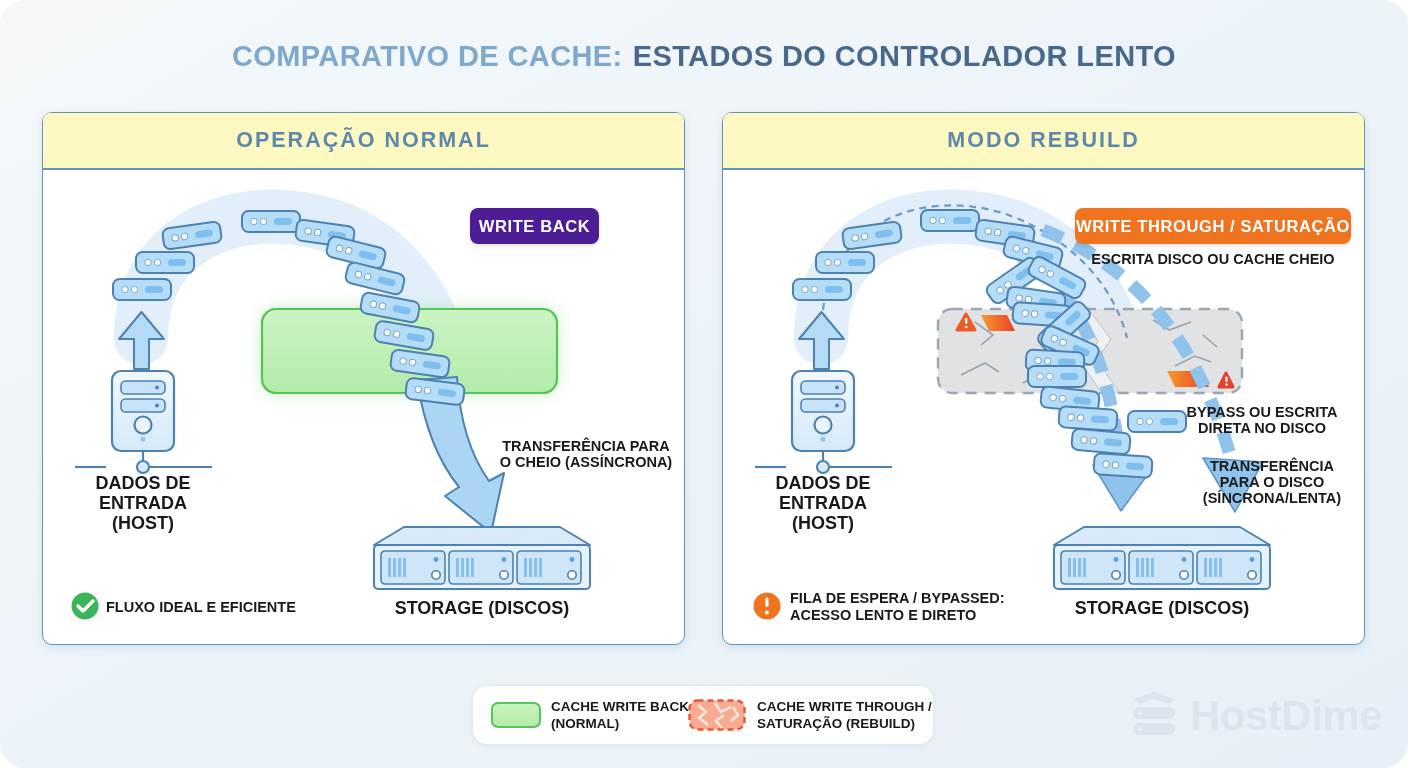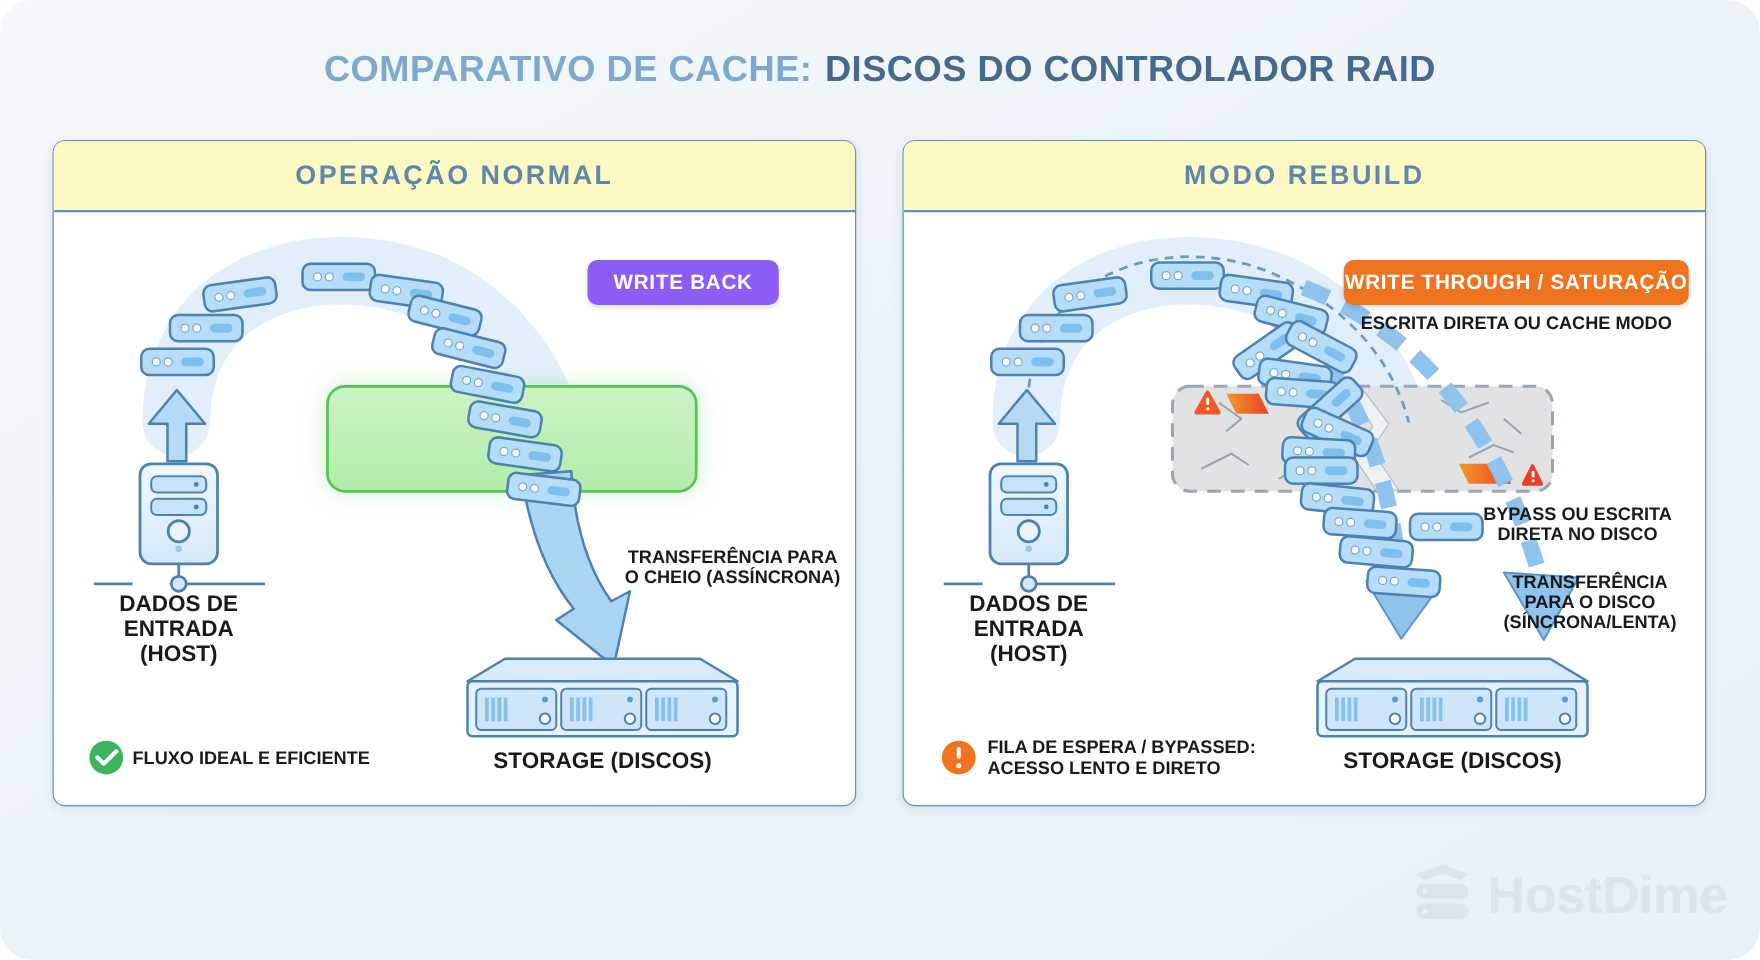--- a/index.html
+++ b/index.html
@@ -22,21 +22,21 @@
                 color:#5d87ab;font-size:21.5px;font-weight:700;letter-spacing:2px;}
   .panel-body{position:absolute;top:57px;left:0;width:639px;height:474px;}
   .diagram{position:absolute;left:0;top:0;}
   
   .lbl{position:absolute;font-weight:700;color:#17191c;text-align:center;line-height:1.12;}
   .fs15{font-size:18px;}
   .fs14{font-size:14.5px;}
   .badge{position:absolute;height:36px;line-height:36px;text-align:center;border-radius:8px;
          color:#ffffff;font-size:16.5px;font-weight:700;letter-spacing:.6px;
          box-shadow:0 2px 4px rgba(0,0,0,.12);}
-  .badge-green{left:427px;top:38px;width:153px;background:#8b5cf6;}
+  .badge-green{left:427px;top:38px;width:129px;background:#4c1d95;}
   .badge-orange{left:352px;top:38px;width:276px;background:#f0731f;}
   .status-text{position:absolute;font-weight:700;color:#17191c;font-size:14.5px;line-height:1.18;text-align:left;}
   
   .legend{position:absolute;left:473px;top:686px;width:460px;height:58px;background:#ffffff;
           border-radius:14px;box-shadow:0 1px 5px rgba(120,150,180,.18);}
   .swatch-green{position:absolute;left:18px;top:16px;width:50px;height:26px;border-radius:7px;
                 background:linear-gradient(#c9f2c0,#b2ecaa);border:2px solid #58c35b;box-sizing:border-box;}
   .swatch-cracked{position:absolute;left:215px;top:13px;}
   .legend-text{position:absolute;top:12px;font-size:13.5px;font-weight:700;color:#17191c;line-height:1.28;}
   .lt1{left:78px;}
@@ -46,21 +46,21 @@
   .watermark{position:absolute;left:1128px;top:692px;display:flex;align-items:center;gap:10px;}
   .wm-text{font-size:42px;font-weight:700;color:#dce4ee;letter-spacing:-.5px;}
   .lbl span{display:block;}
 </style>
 </head>
 <body>
 
 <div class="canvas">
 
   <div class="title">
-    <span class="t-light">COMPARATIVO DE CACHE:</span><span class="t-dark">DISCOS DO CONTROLADOR RAID</span>
+    <span class="t-light">COMPARATIVO DE CACHE:</span><span class="t-dark">ESTADOS DO CONTROLADOR LENTO</span>
   </div>
 
   <section class="panel panel-left">
     <div class="panel-header">OPERAÇÃO NORMAL</div>
     <div class="panel-body">
 
       <svg class="diagram" width="639" height="474" viewBox="0 0 639 474">
         <defs>
           <linearGradient id="towerGrad" x1="0" y1="0" x2="0" y2="1">
             <stop offset="0" stop-color="#f1f8fd"></stop>
@@ -232,21 +232,21 @@
 
         <g>
           <circle cx="44" cy="436" r="13.5" fill="#f0731f"></circle>
           <rect x="42.4" y="427.5" width="3.2" height="9.5" rx="1.6" fill="#ffffff"></rect>
           <circle cx="44" cy="442.5" r="2" fill="#ffffff"></circle>
         </g>
       </svg>
 
       <div class="badge badge-orange">WRITE THROUGH / SATURAÇÃO</div>
       <div class="lbl fs14" style="left:352px;top:81px;width:276px;">
-        <span>ESCRITA DIRETA OU CACHE MODO</span>
+        <span>ESCRITA DISCO OU CACHE CHEIO</span>
       </div>
       <div class="lbl fs15" style="left:8px;top:303px;width:184px;">
         <span>DADOS DE ENTRADA</span>
         <span>(HOST)</span>
       </div>
       <div class="lbl fs14" style="left:429px;top:234px;width:220px;">
         <span>BYPASS OU ESCRITA</span>
         <span>DIRETA NO DISCO</span>
       </div>
       <div class="lbl fs14" style="left:449px;top:288px;width:200px;">
@@ -255,20 +255,38 @@
         <span>(SÍNCRONA/LENTA)</span>
       </div>
       <div class="lbl fs15" style="left:329px;top:428px;width:220px;">STORAGE (DISCOS)</div>
       <div class="status-text" style="left:67px;top:420px;">
         <span style="display:block;">FILA DE ESPERA / BYPASSED:</span>
         <span style="display:block;">ACESSO LENTO E DIRETO</span>
       </div>
     </div>
   </section>
 
+  <div class="legend">
+    <div class="swatch-green"></div>
+    <div class="legend-text lt1">
+      <span>CACHE WRITE BACK</span>
+      <span>(NORMAL)</span>
+    </div>
+    <svg class="swatch-cracked" width="58" height="32" viewBox="0 0 58 32">
+      <rect x="1.5" y="1.5" width="55" height="29" rx="8" fill="#f7ab93" stroke="#e2593a" stroke-width="2.4" stroke-dasharray="6 4"></rect>
+      <path d="M10,6 l8,7 l-7,6 l9,7" fill="none" stroke="#fde9e2" stroke-width="2.4"></path>
+      <path d="M27,4 l6,9 l10,-5" fill="none" stroke="#fde9e2" stroke-width="2.4"></path>
+      <path d="M36,16 l-8,6 l6,7" fill="none" stroke="#fde9e2" stroke-width="2.4"></path>
+      <path d="M45,8 l5,8 l-7,6" fill="none" stroke="#fde9e2" stroke-width="2.4"></path>
+    </svg>
+    <div class="legend-text lt2">
+      <span>CACHE WRITE THROUGH /</span>
+      <span>SATURAÇÃO (REBUILD)</span>
+    </div>
+  </div>
 
   <div class="watermark">
     <svg width="52" height="48" viewBox="0 0 52 48">
       <g fill="#dce4ee">
         <path d="M26,0 L47,7 L41,12 L26,7 L11,12 L5,7 Z"></path>
         <rect x="5" y="15" width="42" height="12" rx="6"></rect>
         <rect x="5" y="31" width="42" height="12" rx="6"></rect>
       </g>
       <circle cx="12" cy="21" r="2" fill="#eef3f8"></circle>
       <circle cx="12" cy="37" r="2" fill="#eef3f8"></circle>

